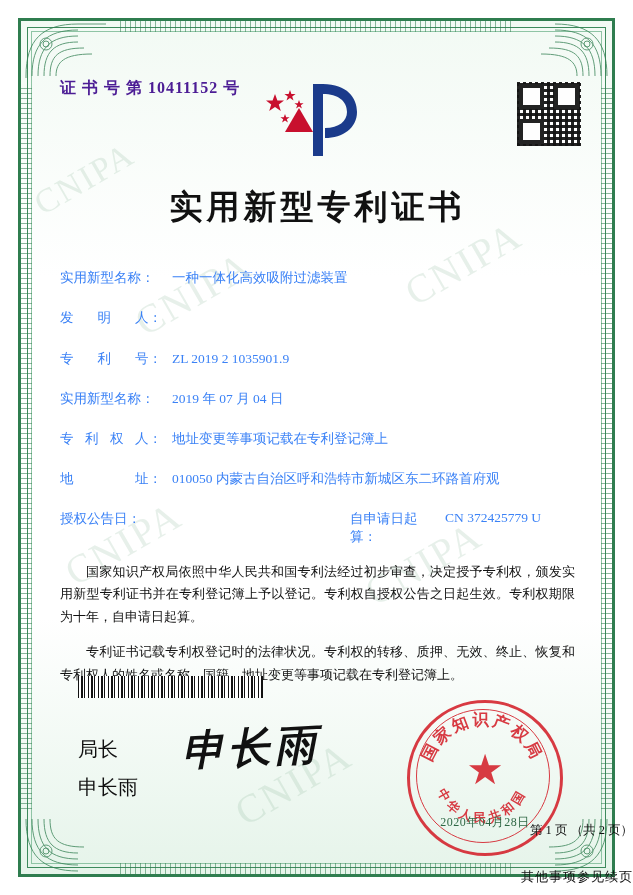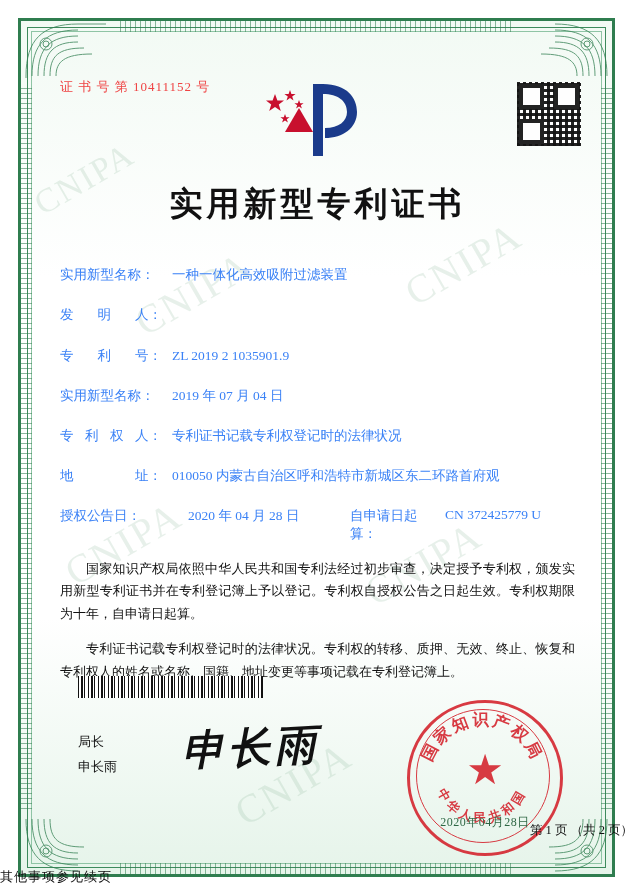--- a/index.html
+++ b/index.html
@@ -95,23 +95,24 @@
 
   
   .content {
     position: absolute;
     left: 60px;
     top: 78px;
     width: 515px;
   }
   .cert-no {
     font-family: "Liberation Serif", serif;
-    font-size: 13px;
-    color: #ef4444;
+    font-size: 16px;
+    color: #4c1d95;
     letter-spacing: 1px;
+    font-weight: bold;
   }
   .logo-wrap {
     position: absolute;
     left: 255px;
     top: 80px;
     width: 110px;
     height: 80px;
   }
   .qr {
     position: absolute;
@@ -225,21 +226,21 @@
     background-image: repeating-linear-gradient(90deg,
       #111 0 1px, #fff 1px 3px, #111 3px 5px, #fff 5px 6px,
       #111 6px 7px, #fff 7px 10px);
   }
 
   .signature-block {
     position: absolute;
     left: 78px;
     top: 730px;
     font-family: "Liberation Serif", serif;
-    font-size: 13px;
+    font-size: 20px;
     line-height: 1.9;
     color: #111;
   }
   .handwriting {
     position: absolute;
     left: 182px;
     top: 720px;
     font-family: "Liberation Serif", serif;
     font-size: 42px;
     font-style: italic;
@@ -297,21 +298,21 @@
     text-align: right;
     font-family: "Liberation Serif", serif;
     font-size: 12.5px;
     color: #111;
   }
   .footer-note {
     position: absolute;
     left: 0;
     right: 0;
     top: 868px;
-    text-align: left;
+    text-align: right;
     font-family: "Liberation Serif", serif;
     font-size: 13px;
     color: #111;
     letter-spacing: 1px;
   }
 </style>
 </head>
 <body>
 
 <div class="page">
@@ -434,37 +435,36 @@
         <div class="field-value">2019 年 07 月 04 日</div>
       </div>
 
       <div class="field-row">
         <div class="field-label spread">
           <span>专</span>
           <span>利</span>
           <span>权</span>
           <span>人：</span>
         </div>
-        <div class="field-value">专利证书记载专利权登记时的法律状况</div>
+        <div class="field-value">地址变更等事项记载在专利登记簿上</div>
       </div>
 
       <div class="field-row">
         <div class="field-label spread">
           <span>地</span>
           <span>址：</span>
         </div>
         <div class="field-value">
           <span>010050 内蒙古自治区呼和浩特市新城区东二环路首府观</span>
         </div>
       </div>
 
       <div class="two-col">
         <div class="col left">
           <div class="lab">授权公告日：</div>
-          <div class="field-value">2020 年 04 月 28 日</div>
         </div>
         <div class="col right">
           <div class="lab">自申请日起算：</div>
           <div class="field-value">CN 372425779 U</div>
         </div>
       </div>
 
     </div>
 
     <div class="para">国家知识产权局依照中华人民共和国专利法经过初步审查，决定授予专利权，颁发实用新型专利证书并在专利登记簿上予以登记。专利权自授权公告之日起生效。专利权期限为十年，自申请日起算。</div>

